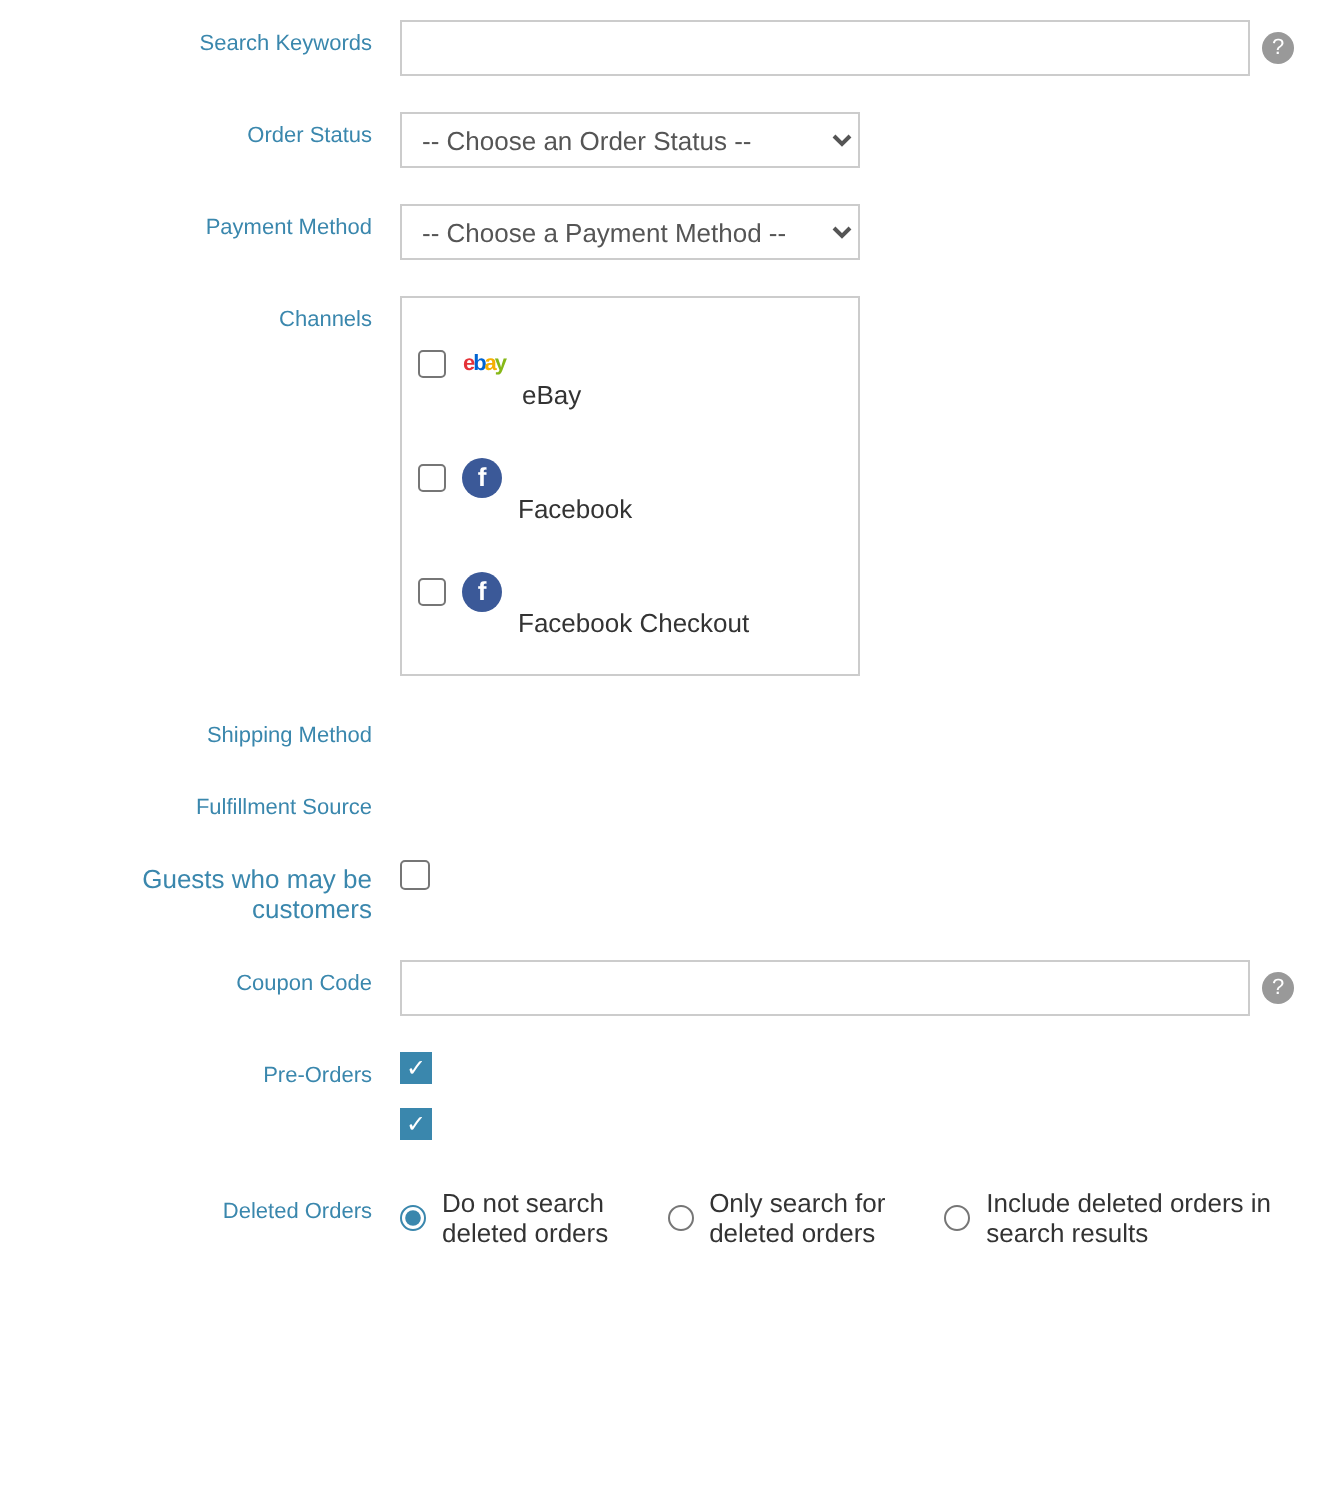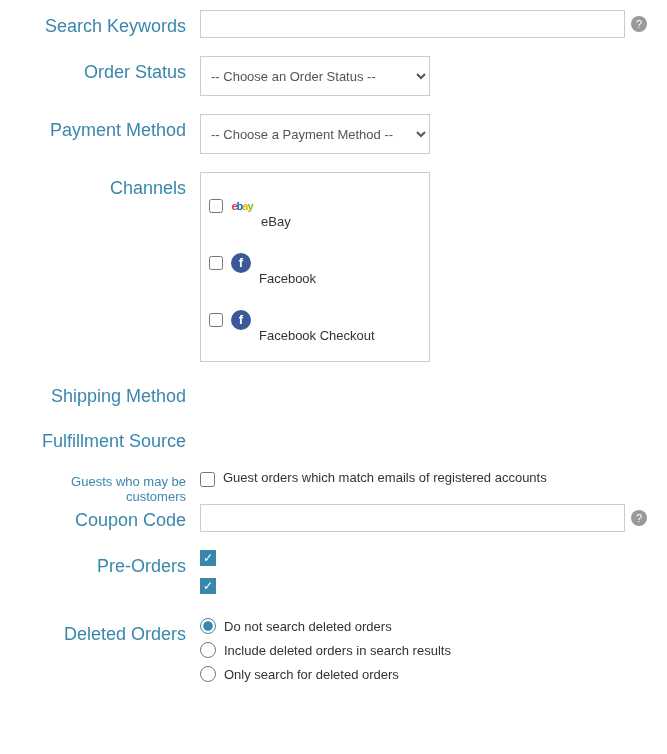--- a/index.html
+++ b/index.html
@@ -16,40 +16,40 @@
       align-items: flex-start;
       margin-bottom: 18px;
     }
     .form-label {
       width: 180px;
       min-width: 180px;
       text-align: right;
       padding-right: 14px;
       padding-top: 6px;
       color: #3a87ad;
-      font-size: 18px;
+      font-size: 11px;
     }
     .form-control-wrap {
       flex: 1;
       display: flex;
       align-items: center;
     }
     input[type="text"] {
       width: 100%;
       height: 28px;
       border: 1px solid #ccc;
       padding: 3px 6px;
       font-size: 13px;
       outline: none;
       background: #fff;
     }
     select {
       width: 100%;
       max-width: 230px;
-      height: 40px;
+      height: 28px;
       border: 1px solid #ccc;
       padding: 2px 6px;
       font-size: 13px;
       background: #fff;
       color: #555;
       appearance: auto;
     }
     .help-icon {
       width: 16px;
       height: 16px;
@@ -149,20 +149,21 @@
       font-weight: bold;
       display: inline-flex;
       align-items: center;
       justify-content: center;
     }
 
     
     .guests-row {
       display: flex;
       align-items: flex-start;
+      margin-bottom: 18px;
     }
     .guests-label {
       width: 180px;
       min-width: 180px;
       text-align: right;
       padding-right: 14px;
       padding-top: 4px;
       color: #3a87ad;
       font-size: 13px;
     }
@@ -221,21 +222,20 @@
       cursor: pointer;
       accent-color: #3a87ad;
     }
     .radio-option label {
       font-size: 13px;
       color: #333;
       cursor: pointer;
     }
     .deleted-options {
       display: flex;
-      flex-direction: column;
     }
     .search-keywords-wrap {
       display: flex;
       align-items: center;
       width: 100%;
     }
     .search-keywords-input {
       flex: 1;
       height: 28px;
       border: 1px solid #ccc;
@@ -322,21 +322,20 @@
 </div>
 
 <div class="form-row">
   <div class="form-label">Fulfillment Source</div>
 </div>
 
 <div class="guests-row">
   <div class="guests-label">Guests who may be customers</div>
   <div class="guests-control">
     <input type="checkbox" style="">
-    <span>Guest orders which match emails of registered accounts</span>
   </div>
 </div>
 
 <div class="form-row">
   <div class="form-label">Coupon Code</div>
   <div class="form-control-wrap">
     <input type="text" class="coupon-input" style="">
     <span class="help-icon">?</span>
   </div>
 </div>
@@ -360,24 +359,24 @@
   <div class="form-label">Deleted Orders</div>
   <div class="form-control-wrap">
     <div class="deleted-options">
 
       <div class="radio-option">
         <input type="radio" name="deleted_orders" id="no-deleted" checked="" style="">
         <label for="no-deleted">Do not search deleted orders</label>
       </div>
 
       <div class="radio-option">
+        <input type="radio" name="deleted_orders" id="only-deleted" style="">
+        <label for="only-deleted">Only search for deleted orders</label>
+      </div>
+
+      <div class="radio-option">
         <input type="radio" name="deleted_orders" id="include-deleted" style="">
         <label for="include-deleted">Include deleted orders in search results</label>
       </div>
 
-      <div class="radio-option">
-        <input type="radio" name="deleted_orders" id="only-deleted" style="">
-        <label for="only-deleted">Only search for deleted orders</label>
-      </div>
-
     </div>
   </div>
 </div>
 
 </body></html>

